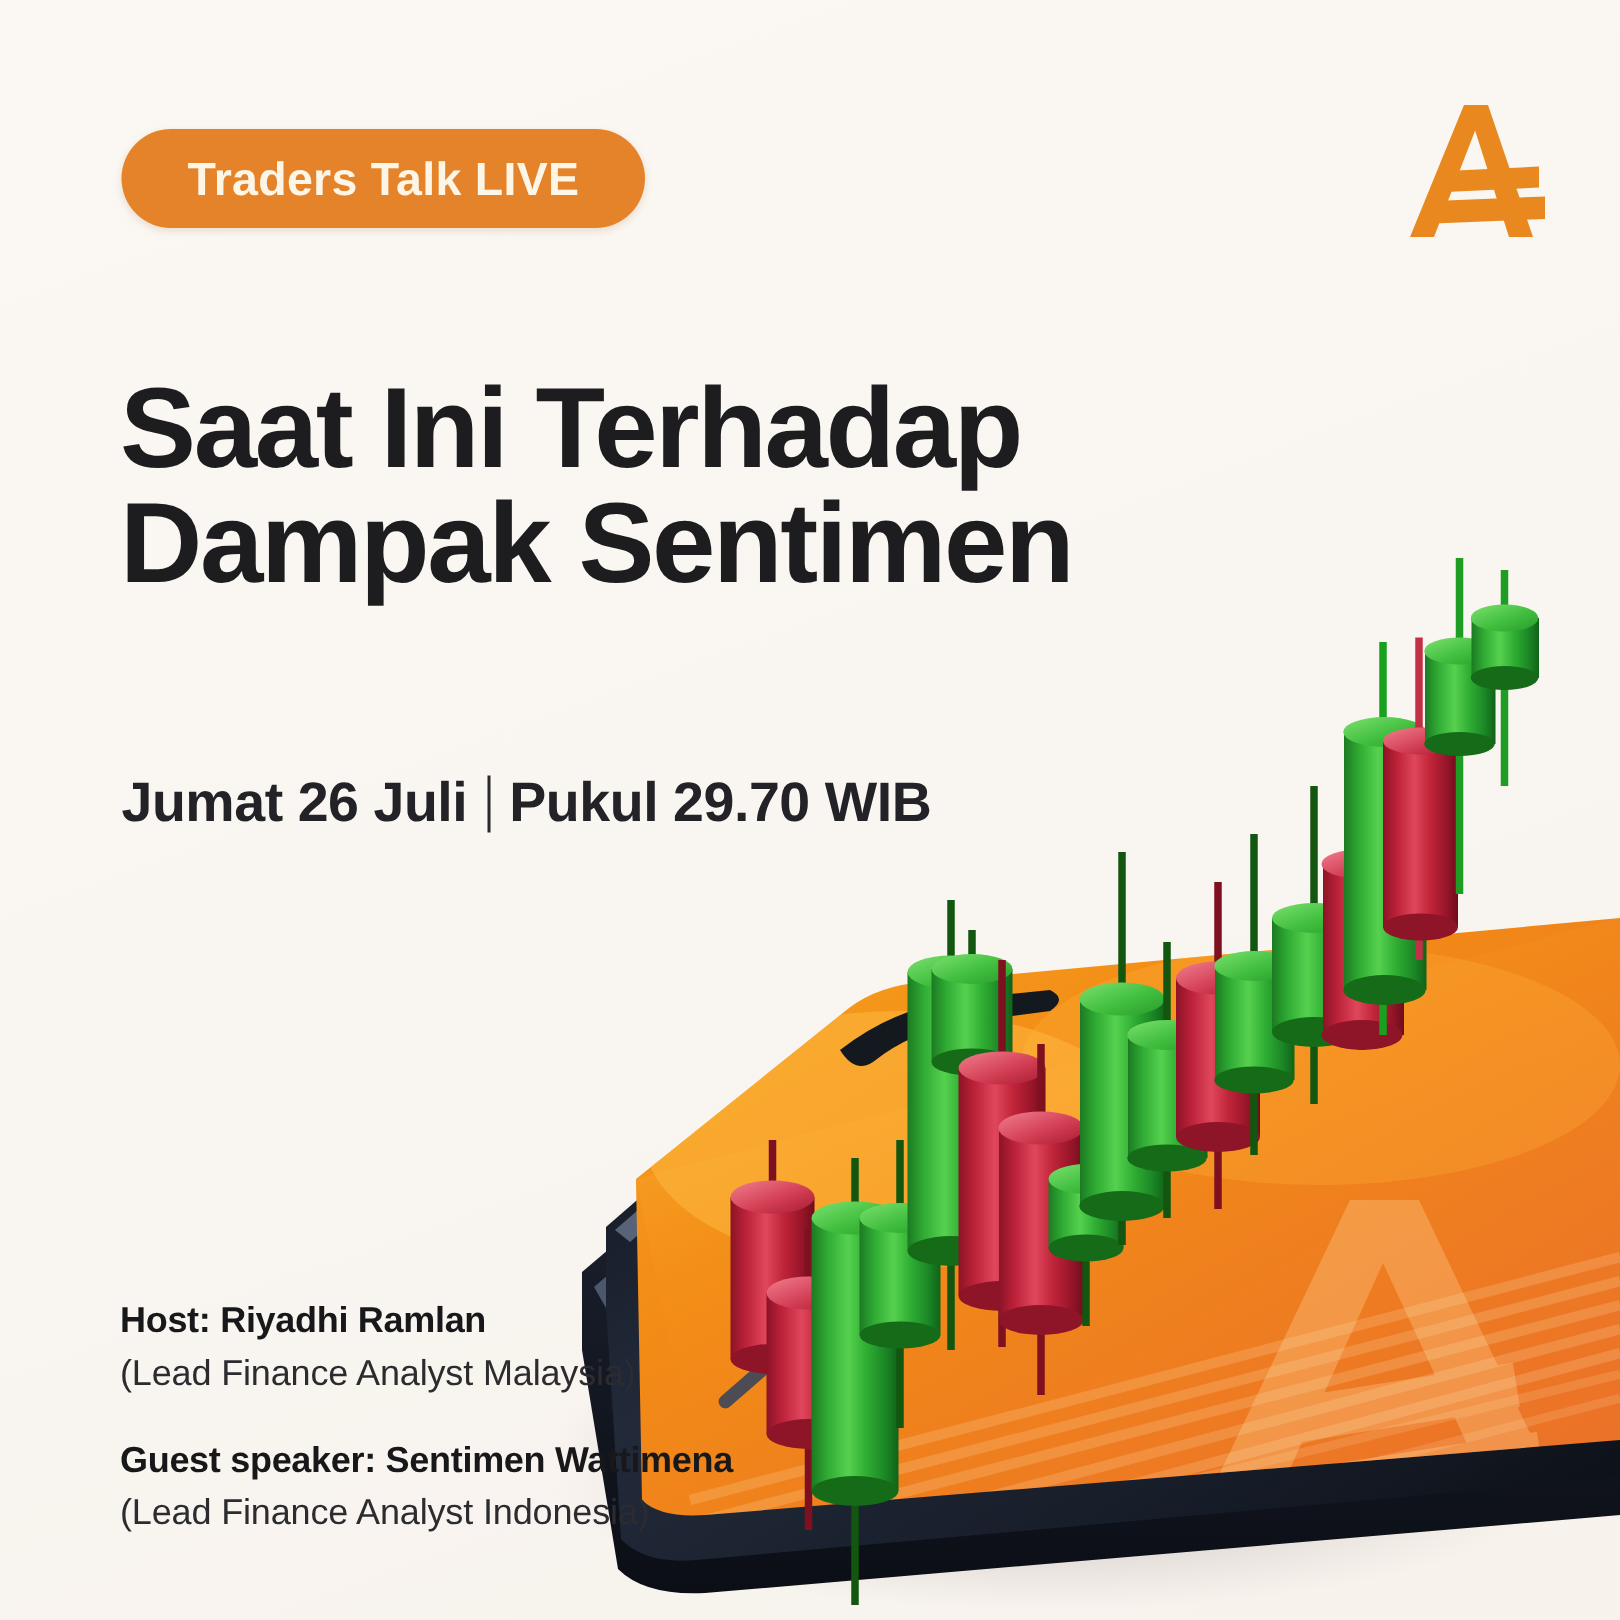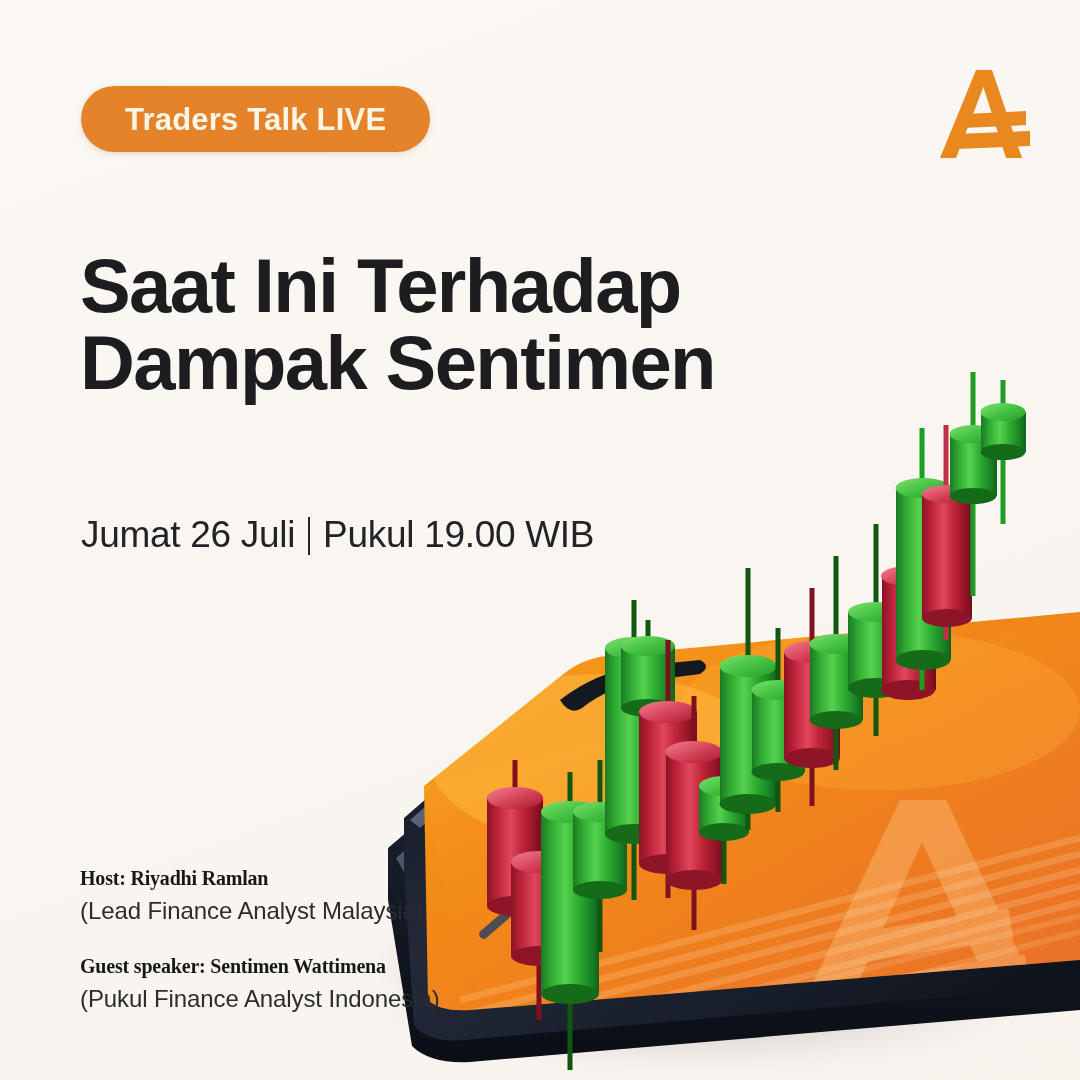--- a/index.html
+++ b/index.html
@@ -36,36 +36,36 @@
   .headline{
     position:absolute;left:80px;top:196px;width:720px;
     color:#1d1d20;font-size:76px;font-weight:bold;
     line-height:1.02;letter-spacing:-1.6px;
   }
   .headline .ln{display:block;}
 
   
   .dateline{
     position:absolute;left:81px;top:514px;
-    color:#232327;font-size:37px;font-weight:normal;
+    color:#232327;font-size:37px;font-weight:bold;
     letter-spacing:-.3px;white-space:nowrap;
     display:flex;align-items:center;gap:13px;justify-content:space-between;
   }
   .sep{
     display:inline-block;width:2px;height:38px;background:#2a2a2e;
     position:relative;top:1px;
   }
 
   
   .speakers{position:absolute;left:80px;top:866px;width:470px;z-index:40;}
   .sp-block{margin-bottom:28px;}
   .sp-block:last-child{margin-bottom:0;}
   .sp-name{
-    color:#18181b;font-size:20px;font-weight:bold;
-    letter-spacing:-.2px;line-height:1.25;white-space:nowrap;font-family:Liberation Serif, serif;
+    color:#18181b;font-size:24px;font-weight:bold;
+    letter-spacing:-.2px;line-height:1.25;white-space:nowrap;
   }
   .sp-role{
     color:#2c2c30;font-size:24px;font-weight:normal;
     letter-spacing:-.1px;line-height:1.3;margin-top:4px;white-space:nowrap;
   }
 
   
   .illus{position:absolute;left:0;top:0;width:1080px;height:1080px;pointer-events:none;}
   .illus svg{display:block;}
 </style>
@@ -344,27 +344,27 @@
   </div>
 
   <h1 class="headline">
     <span class="ln">Saat Ini Terhadap</span>
     <span class="ln">Dampak Sentimen</span>
   </h1>
 
   <div class="dateline">
     <span>Jumat 26 Juli</span>
     <span class="sep"></span>
-    <span>Pukul 19.00 WIB</span>
+    <span>Pukul 29.70 WIB</span>
   </div>
 
   <div class="speakers">
     <div class="sp-block">
       <div class="sp-name">Host: Riyadhi Ramlan</div>
       <div class="sp-role">(Lead Finance Analyst Malaysia)</div>
     </div>
     <div class="sp-block">
       <div class="sp-name">Guest speaker: Sentimen Wattimena</div>
-      <div class="sp-role">(Pukul Finance Analyst Indonesia)</div>
+      <div class="sp-role">(Lead Finance Analyst Indonesia)</div>
     </div>
   </div>
 
 </div>
 
 </body></html>

